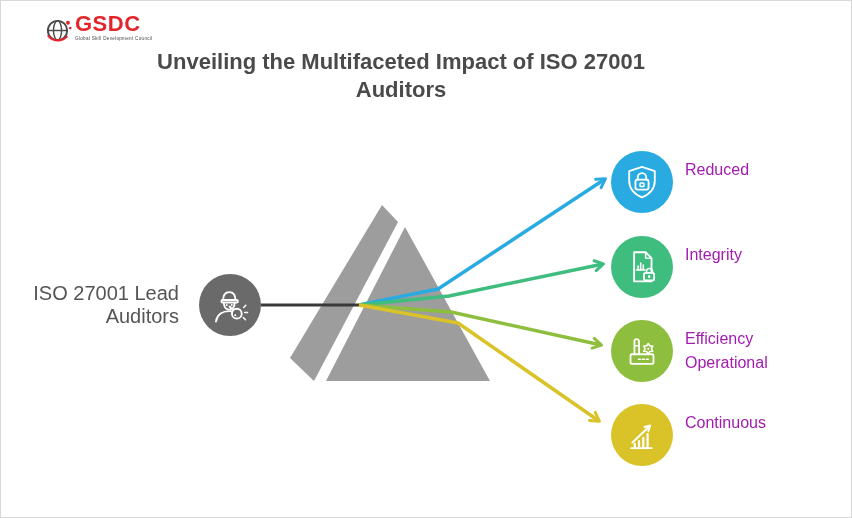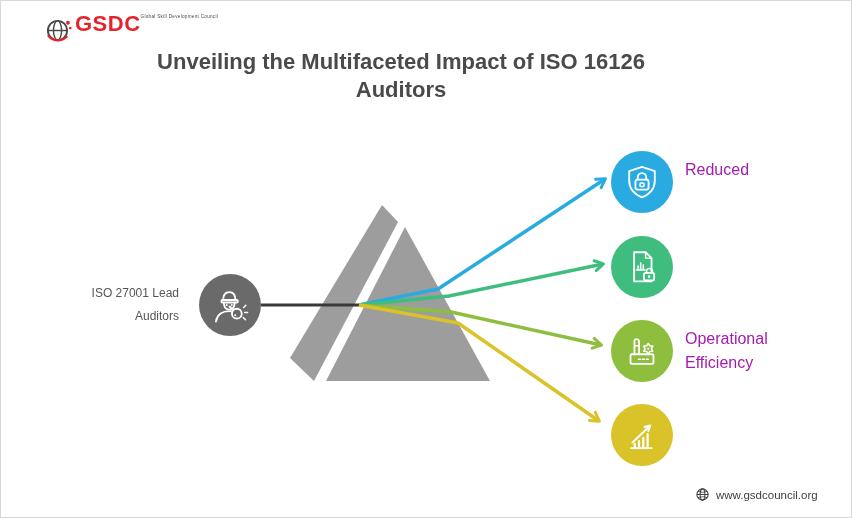--- a/index.html
+++ b/index.html
@@ -8,36 +8,36 @@
     width:852px;height:518px;
     background:#ffffff;
     border:1px solid #d8d8d8;
     box-sizing:border-box;
     font-family:"Liberation Sans", sans-serif;
     overflow:hidden;
   }
   
   .brand{position:absolute;left:44px;top:12px;display:flex;align-items:flex-start;gap:3px;}
   .brand .globe{width:27px;height:29px;margin-top:3px;}
-  .brand-text{display:flex;flex-direction:row;line-height:1;}
+  .brand-text{display:flex;flex-direction:column;line-height:1;}
   .brand-name{font-size:22px;font-weight:800;color:#e4242b;letter-spacing:.5px;}
   .brand-tagline{font-size:4.6px;color:#4a4a4a;letter-spacing:.3px;margin-top:2px;white-space:nowrap;}
   
   .title{
     position:absolute;left:0;top:47px;width:800px;
     text-align:center;color:#4a4a4a;
     font-size:22px;font-weight:700;line-height:28px;
   }
   
   .diagram-svg{position:absolute;left:0;top:0;}
   
   .source-label{
     position:absolute;left:18px;top:281px;width:160px;
     text-align:right;color:#555555;
-    font-size:12px;line-height:23px;
+    font-size:20px;line-height:23px;
   }
   .badge{
     position:absolute;width:62px;height:62px;border-radius:50%;
     display:flex;align-items:center;justify-content:center;
   }
   .badge svg{display:block;}
   .source-badge{left:198px;top:273px;}
   
   .outcome-badge-0{left:610px;top:150px;}
   .outcome-badge-1{left:610px;top:235px;}
@@ -73,21 +73,21 @@
       <circle cx="23.8" cy="7" r="2" fill="#e4242b"></circle>
       <circle cx="26.2" cy="12.5" r="1.4" fill="#e4242b"></circle>
     </svg>
     <div class="brand-text">
       <span class="brand-name">GSDC</span>
       <span class="brand-tagline">Global Skill Development Council</span>
     </div>
   </div>
 
   <div class="title">
-    <div>Unveiling the Multifaceted Impact of ISO 16126</div>
+    <div>Unveiling the Multifaceted Impact of ISO 27001</div>
     <div>Auditors</div>
   </div>
 
   <svg class="diagram-svg" width="852" height="518" viewBox="0 0 852 518">
     <defs>
       <marker id="arrow0" markerUnits="userSpaceOnUse" markerWidth="18" markerHeight="18" viewBox="0 0 18 18" refX="12" refY="9" orient="auto">
         <path d="M4 4 L12.5 9 L4 14" fill="none" stroke-width="3" stroke-linecap="round" stroke-linejoin="round" stroke="#29abe2"></path>
       </marker>
       <marker id="arrow1" markerUnits="userSpaceOnUse" markerWidth="18" markerHeight="18" viewBox="0 0 18 18" refX="12" refY="9" orient="auto">
         <path d="M4 4 L12.5 9 L4 14" fill="none" stroke-width="3" stroke-linecap="round" stroke-linejoin="round" stroke="#3ebd7e"></path>
@@ -153,51 +153,44 @@
     <svg width="42" height="42" viewBox="0 0 64 64" fill="none" stroke="#ffffff" stroke-width="2.8" stroke-linecap="round" stroke-linejoin="round">
       <path d="M20 9.5 H37.5 L46.5 18.5 V54 H20 Z"></path>
       <path d="M37.5 9.5 V18.5 H46.5" stroke-width="2.2"></path>
       <path d="M23.5 36.5 H36.5 M26 36.5 v-6 M30 36.5 v-10.5 M34 36.5 v-7.5" stroke-width="2.4"></path>
       <rect x="35" y="41" width="15.5" height="11.5" rx="2.6" fill="#3ebd7e"></rect>
       <path d="M38.8 41 v-2 a4.6 4.6 0 0 1 9.2 0 v2" stroke-width="2.4"></path>
       <rect x="41.2" y="44.6" width="3.4" height="4.2" rx="1.1" fill="#ffffff" stroke="none"></rect>
     </svg>
   </div>
   <div class="outcome-label outcome-label-1">
+    <div>Integrity</div>
   </div>
 
   <div class="badge outcome-badge-2" style="background: rgb(142, 190, 61);">
     <svg width="42" height="42" viewBox="0 0 64 64" fill="none" stroke="#ffffff" stroke-width="2.8" stroke-linecap="round" stroke-linejoin="round">
       <rect x="14.5" y="37" width="35" height="14.5" rx="2"></rect>
       <path d="M20.5 37 V17.5 a3.5 3.5 0 0 1 7 0 V37"></path>
       <path d="M20.5 24 h7" stroke-width="2.2"></path>
       <path d="M26.5 44.5 h3 M32.5 44.5 h3 M38.5 44.5 h3" stroke-width="2.4"></path>
       <path d="M41.5 20.5 L43.9 24.3 L48.4 24.5 L46.3 28.5 L48.4 32.5 L43.9 32.7 L41.5 36.5 L39.1 32.7 L34.6 32.5 L36.7 28.5 L34.6 24.5 L39.1 24.3 Z" stroke-width="2.3"></path>
       <circle cx="41.5" cy="28.5" r="1.6" fill="#ffffff" stroke="none"></circle>
     </svg>
   </div>
   <div class="outcome-label outcome-label-2">
+    <div>Efficiency</div>
     <div>Operational</div>
-    <div>Efficiency</div>
   </div>
 
   <div class="badge outcome-badge-3" style="background: rgb(217, 195, 41);">
     <svg width="42" height="42" viewBox="0 0 64 64" fill="none" stroke="#ffffff" stroke-width="3" stroke-linecap="round" stroke-linejoin="round">
       <path d="M15.5 52 H47" stroke-width="2.6"></path>
       <path d="M21 52 V45.5 M27.5 52 V41.5 M34 52 V36.5 M40.5 52 V30.5" stroke-width="3.4"></path>
       <path d="M17.5 43.5 L43 19"></path>
       <path d="M35.8 19.9 L44.5 17.5 L41.6 26.1"></path>
     </svg>
   </div>
   <div class="outcome-label outcome-label-3">
+    <div>Continuous</div>
   </div>
 
-  <div class="footer">
-    <svg width="15" height="15" viewBox="0 0 20 20" fill="none" stroke="#3f3f3f" stroke-width="1.4">
-      <circle cx="10" cy="10" r="7.5"></circle>
-      <ellipse cx="10" cy="10" rx="3.2" ry="7.5"></ellipse>
-      <path d="M2.5 10 H17.5"></path>
-      <path d="M4 5.8 C8 7.4 12 7.4 16 5.8 M4 14.2 C8 12.6 12 12.6 16 14.2" stroke-width="1.1"></path>
-    </svg>
-    <span>www.gsdcouncil.org</span>
-  </div>
 
 </div>
 
 </body></html>

